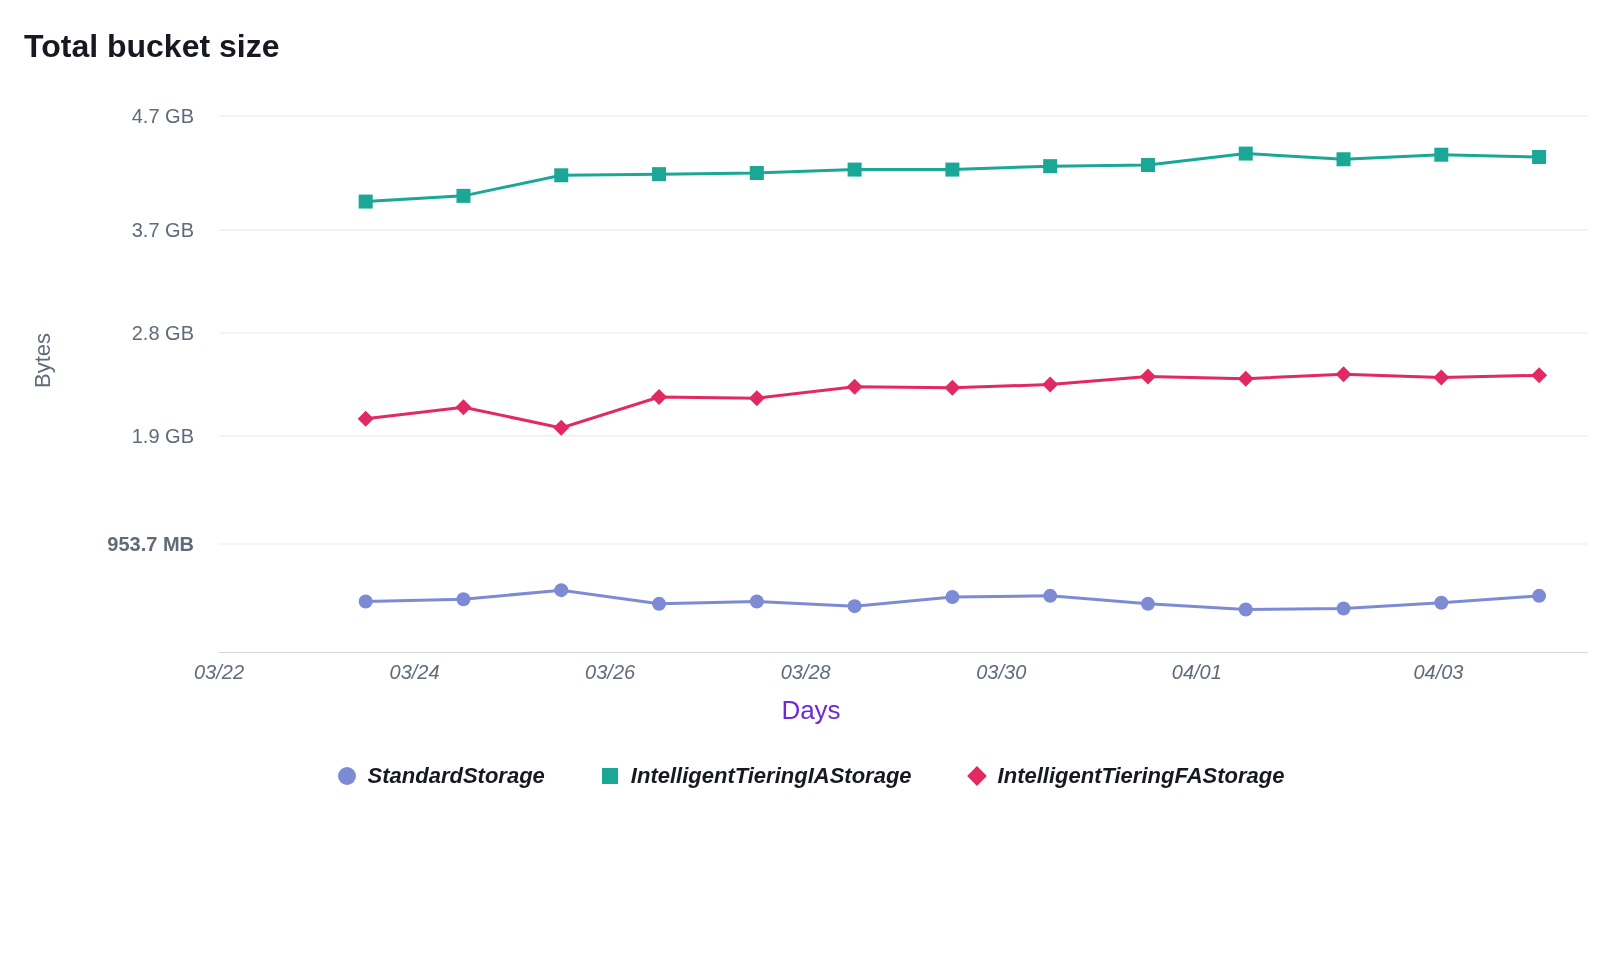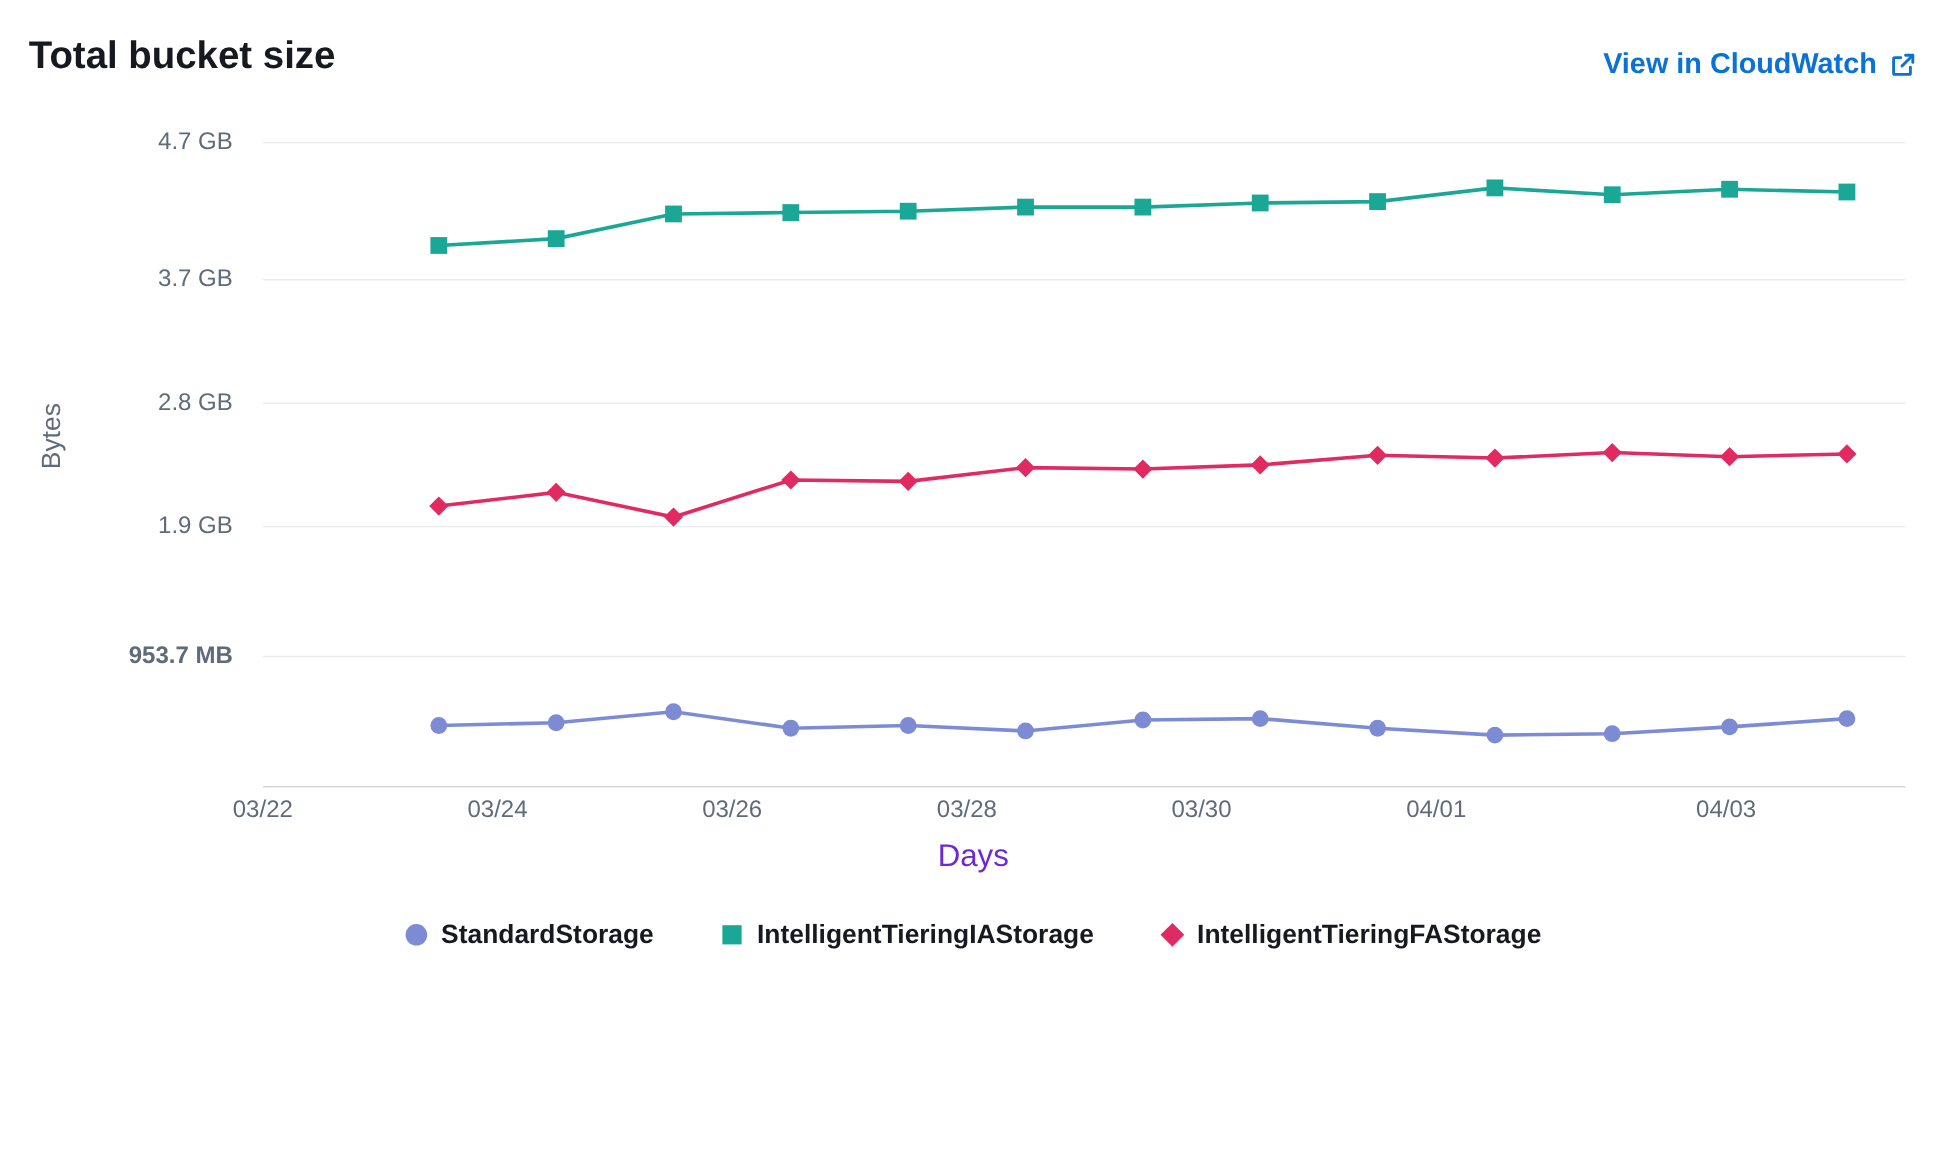--- a/index.html
+++ b/index.html
@@ -90,37 +90,39 @@
     top: 578px;
     height: 30px;
   }
   .x-tick {
     position: absolute;
     top: 0;
     transform: translateX(-50%);
     font-size: 20px;
     color: #5f6b7a;
     white-space: nowrap;
+    font-style: italic;
   }
   .x-label {
     position: absolute;
     left: 0; right: 0;
     top: 612px;
     text-align: center;
     font-size: 26px;
     color: #6d28d9;
   }
   .legend {
     position: absolute;
     left: 0; right: 0;
     top: 680px;
     display: flex;
     justify-content: center;
     gap: 56px;
     align-items: center;
+    font-style: italic;
   }
   .legend-item {
     display: inline-flex;
     align-items: center;
     gap: 12px;
     font-size: 22px;
     font-weight: 700;
     color: #16191f;
   }
   .legend-mark { width: 18px; height: 18px; display: inline-block; position: relative; }
@@ -129,30 +131,20 @@
   .legend-diamond { width:14px; height:14px; transform: rotate(45deg); }
 </style>
 </head>
 <body>
 
 <div class="wrap">
   <div class="header">
     <div>
       <h1 class="title">Total bucket size</h1>
     </div>
-    <a href="#" class="cw-link">
-      <span>View in CloudWatch</span>
-      <span class="ext-icon">
-        <svg width="24" height="24" viewBox="0 0 24 24" fill="none">
-          <path d="M14 4h6v6" stroke="#0972d3" stroke-width="2.4" stroke-linecap="round" stroke-linejoin="round"></path>
-          <path d="M20 4l-9 9" stroke="#0972d3" stroke-width="2.4" stroke-linecap="round"></path>
-          <path d="M18 14v5a1 1 0 0 1-1 1H5a1 1 0 0 1-1-1V7a1 1 0 0 1 1-1h5" stroke="#0972d3" stroke-width="2.4" stroke-linecap="round" stroke-linejoin="round"></path>
-        </svg>
-      </span>
-    </a>
   </div>
 
   <div class="chart-block">
 
     <div class="y-label">Bytes</div>
 
     <div class="y-ticks" id="y-ticks">
         <div class="y-tick" style="top: 461.006px; font-weight: bold;">953.7 MB</div>
         <div class="y-tick" style="top: 352.857px;">1.9 GB</div>
         <div class="y-tick" style="top: 250px;">2.8 GB</div>

